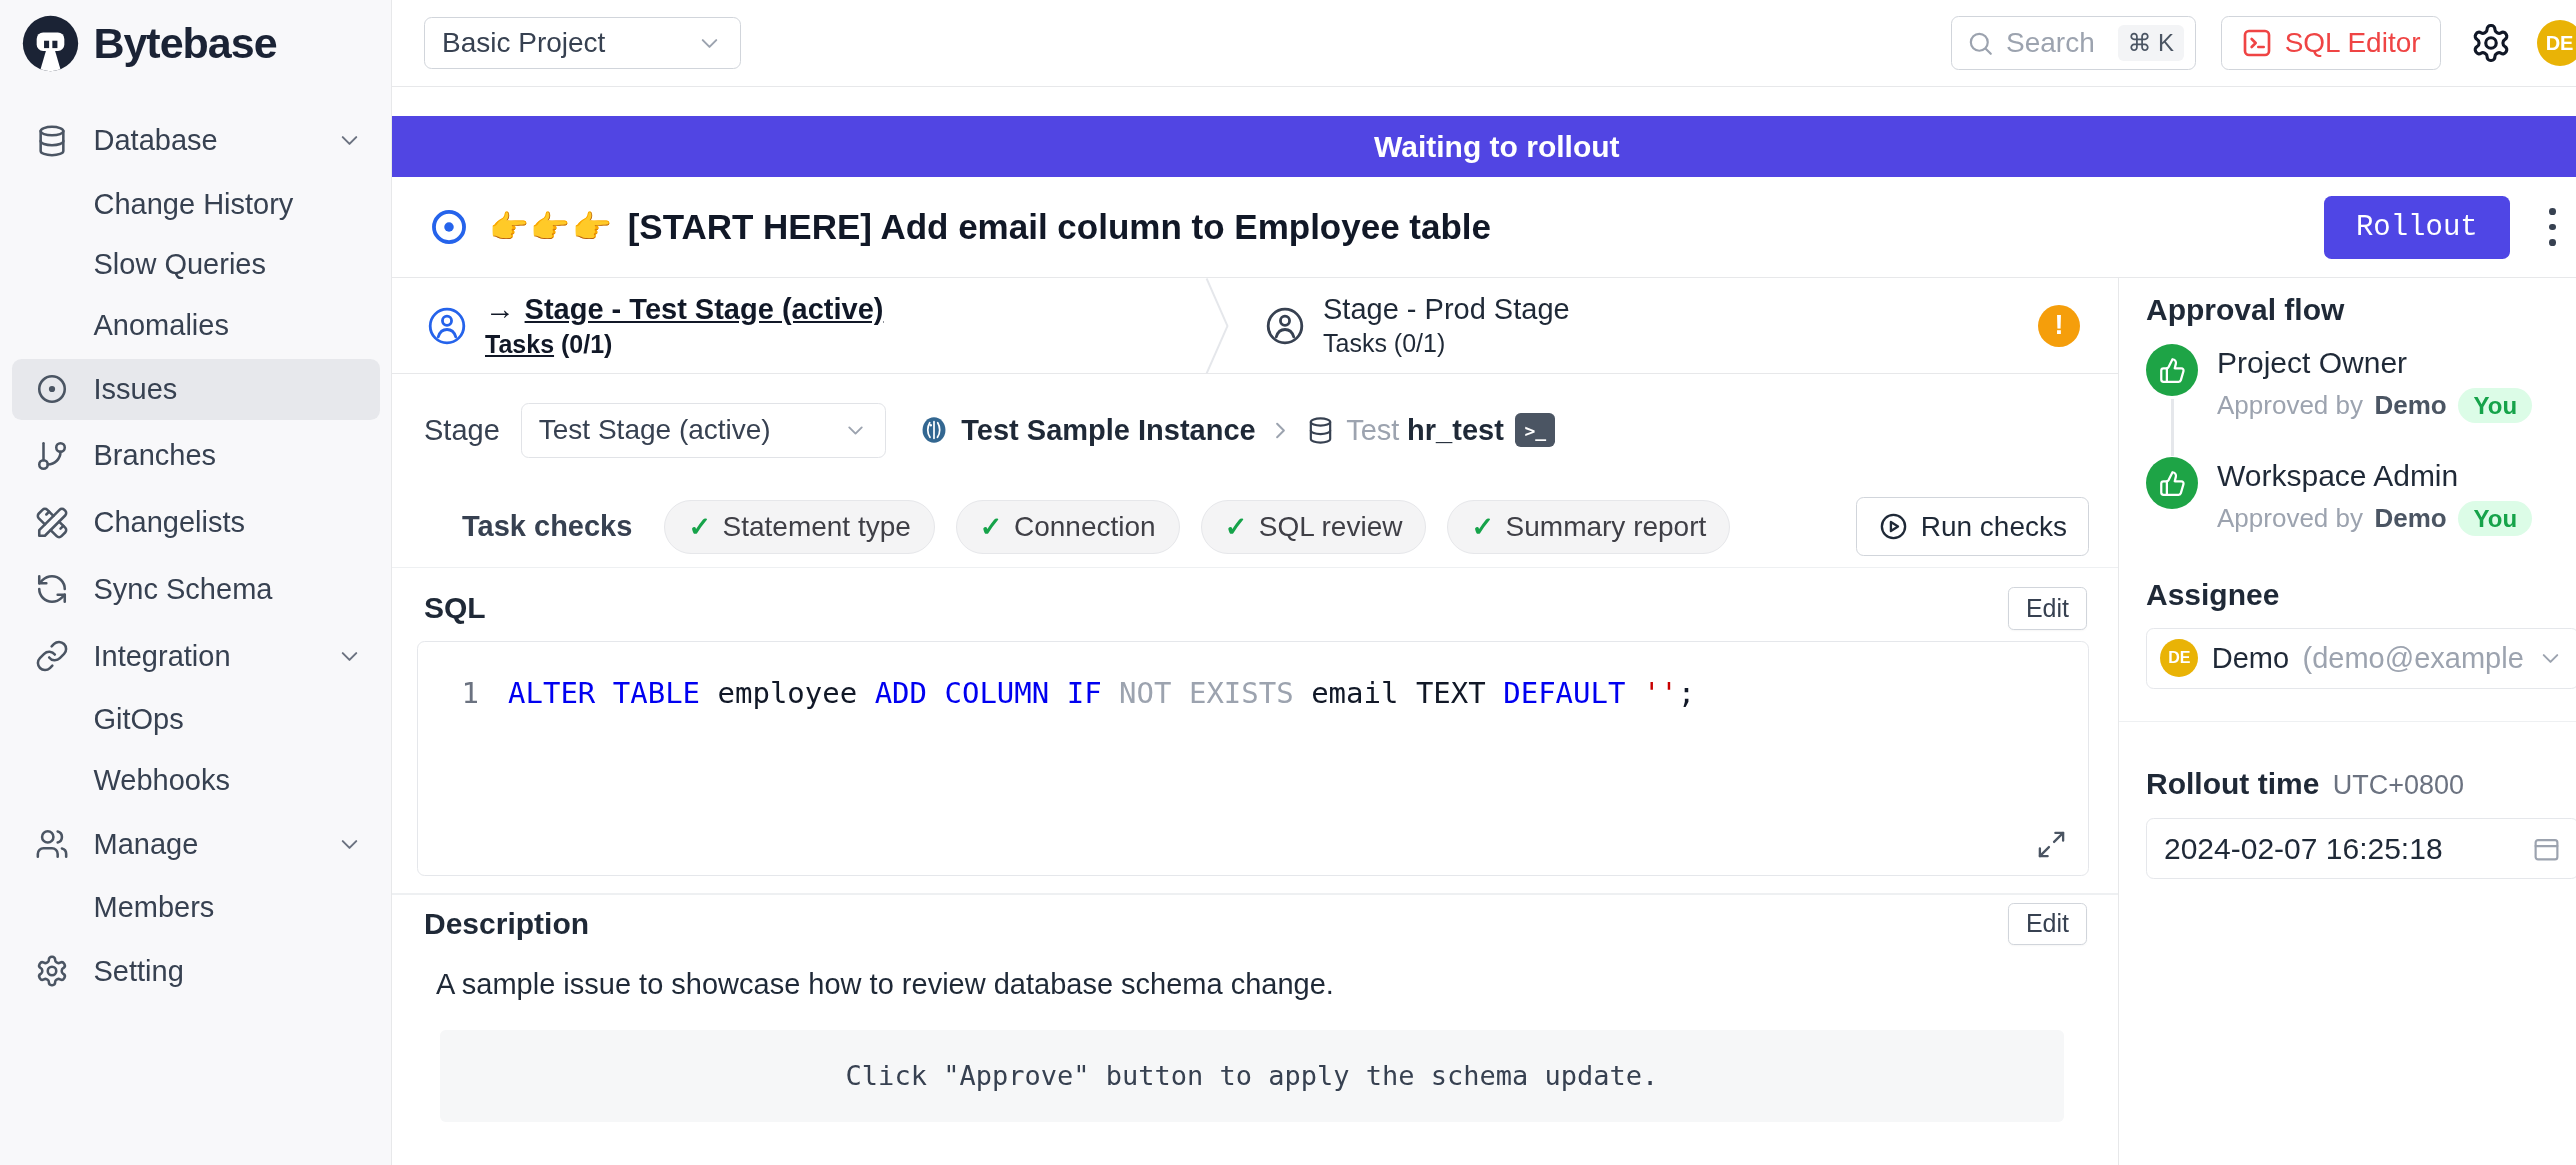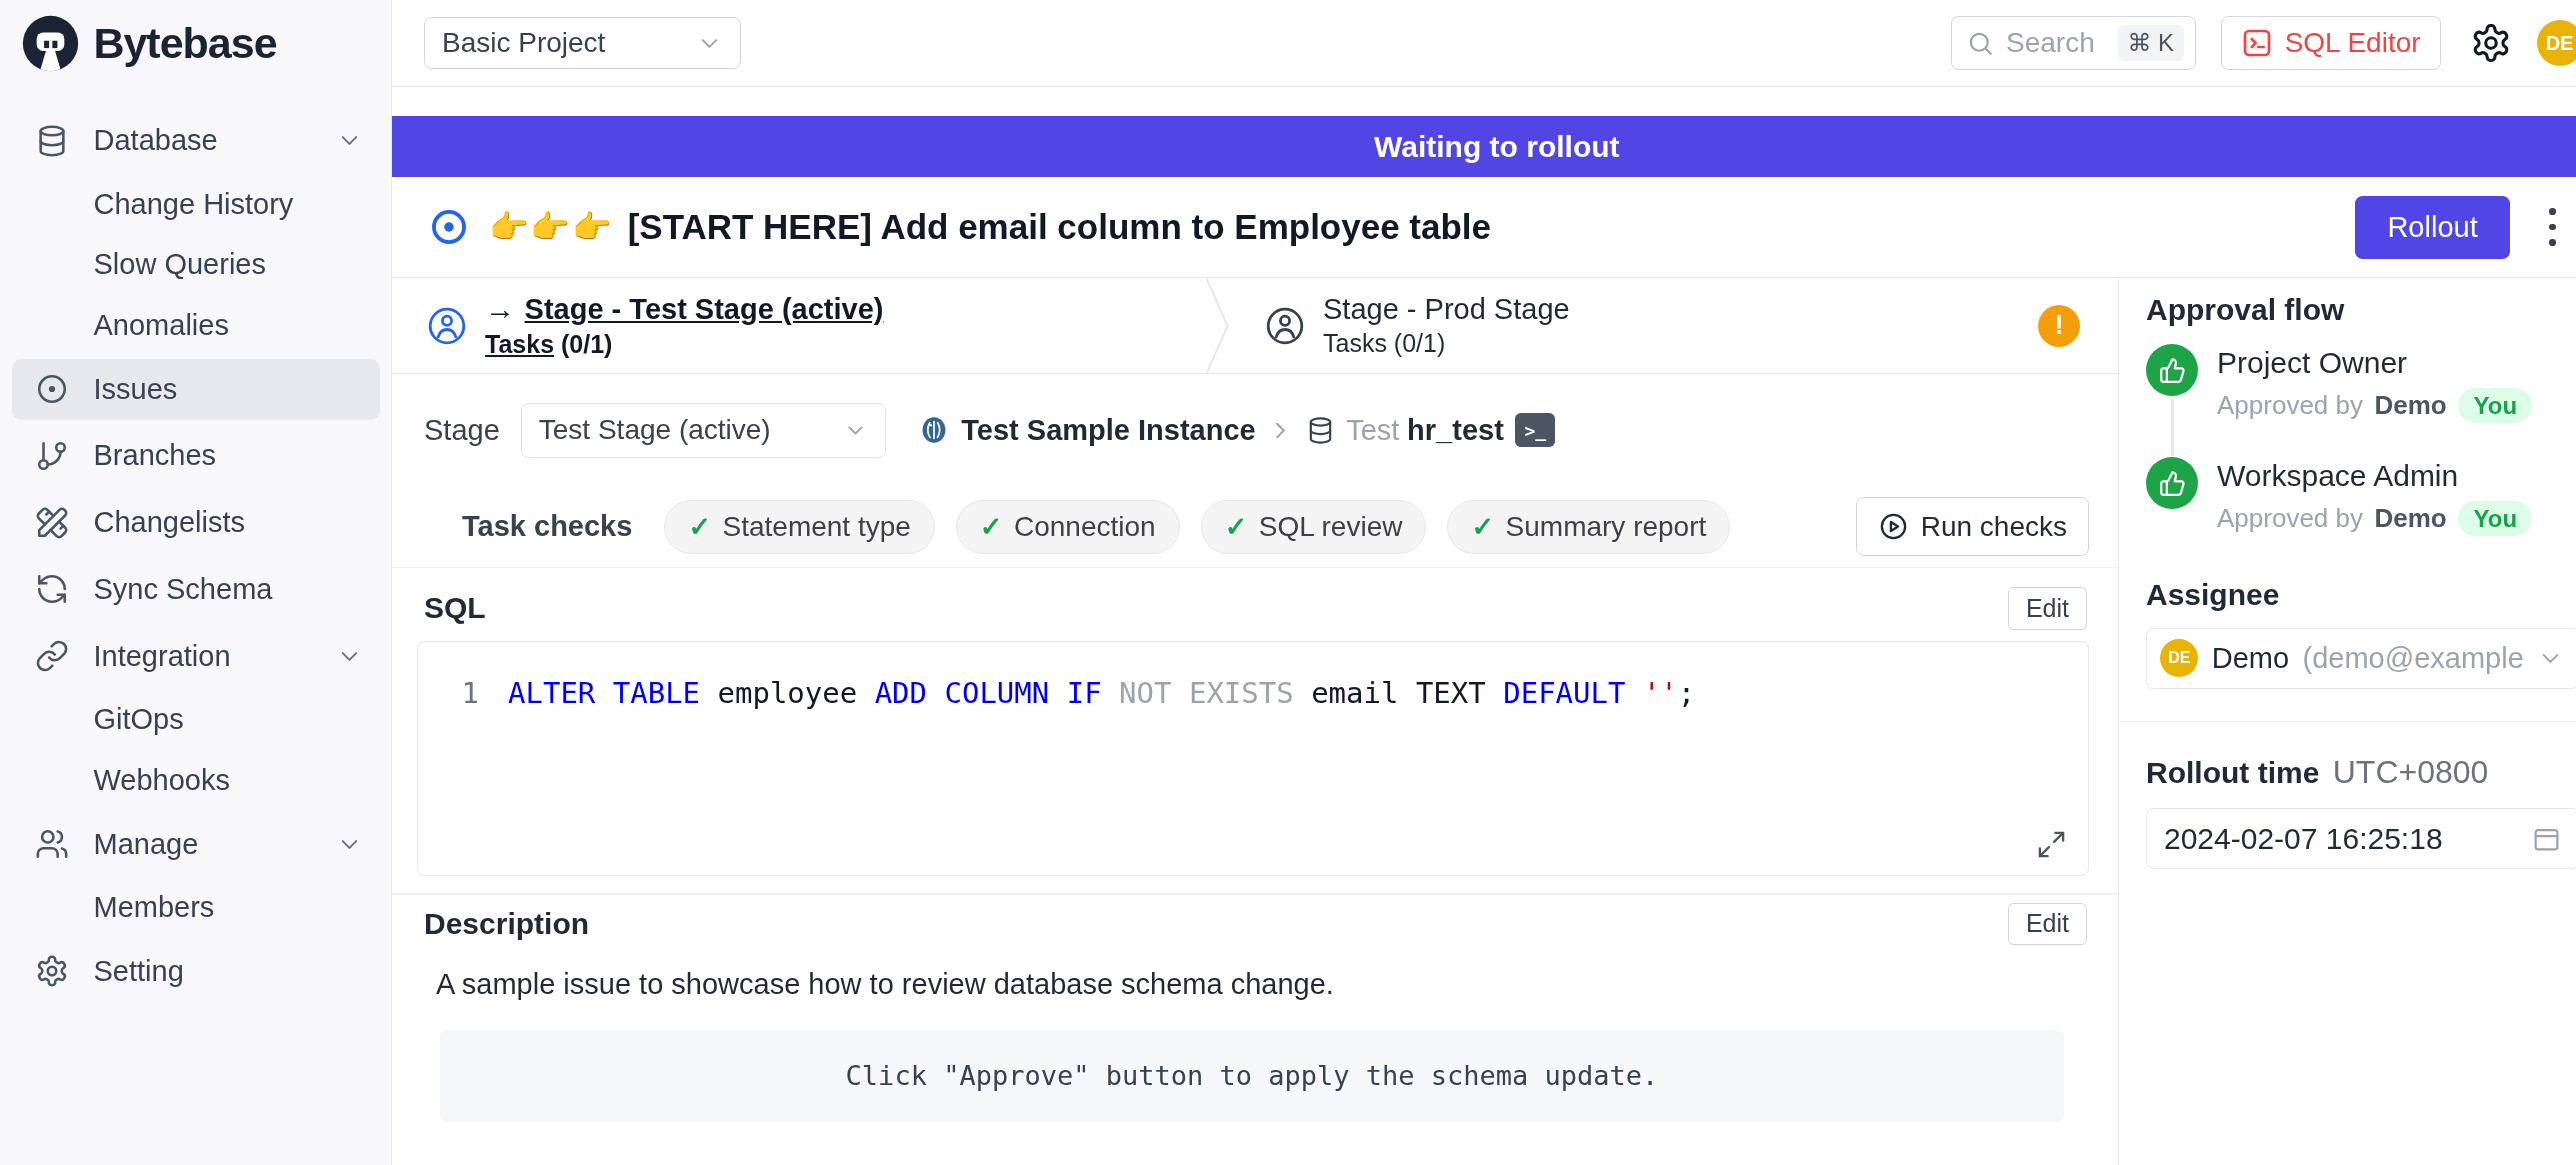--- a/index.html
+++ b/index.html
@@ -37,21 +37,21 @@
   .sqled-btn .lbl { font-size:28px; font-weight:500; }
   .gear-btn { margin-left:29px; color:#111827; display:flex; cursor:pointer; }
   .avatar { width:46px; height:46px; border-radius:50%; background:#e9b306; color:#fff; font-size:20px; font-weight:700; display:flex; align-items:center; justify-content:center; margin-left:25px; }
 
   .banner { height:61px; margin-top:29px; background:#5145e3; color:#fff; display:flex; align-items:center; justify-content:center; font-size:30px; font-weight:600; }
 
   .title-row { height:101px; display:flex; align-items:center; padding:0 38px 0 38px; border-bottom:1.9px solid #e7e8ea; }
   .issue-status { color:#2563eb; display:flex; margin-right:21px; }
   .title-emoji { font-size:32px; margin-right:13.4px; letter-spacing:1.9px; }
   .issue-title { font-size:35px; font-weight:700; color:#111827; }
-  .rollout-btn { margin-left:auto; background:#4f46e5; color:#fff; border:none; border-radius:7.6px; height:63px; padding:0 32px; font-size:29px; font-weight:500; font-family:Liberation Sans, sans-serif; cursor:pointer; }
+  .rollout-btn { margin-left:auto; background:#4f46e5; color:#fff; border:none; border-radius:7.6px; height:63px; padding:0 32px; font-size:29px; font-weight:500; font-family:Liberation Mono, monospace; cursor:pointer; }
   .kebab { margin-left:32px; display:flex; flex-direction:column; gap:8.6px; padding:7.6px; cursor:pointer; }
   .kebab i { width:6.7px; height:6.7px; border-radius:50%; background:#374151; }
 
   .content-row { flex:1; display:flex; min-height:0; }
   .issue-main { width:1726px; min-width:1726px; display:flex; flex-direction:column; }
 
   
   .stages-row { height:96px; border-bottom:1.9px solid #e7e8ea; display:flex; align-items:stretch; }
   .stage-card { display:flex; align-items:center; gap:17px; cursor:pointer; }
   .stage-card.first { width:807px; padding-left:34px; }
@@ -122,21 +122,21 @@
   .appr-prefix { font-size:26px; color:#9ca3af; }
   .appr-name { font-size:26px; color:#4b5563; font-weight:700; }
   .you-badge { background:#dcfce7; color:#16a34a; font-size:24px; font-weight:600; border-radius:955px; padding:3.8px 15.3px; }
   .assignee-head { margin-top:25px; }
   .assignee-box { margin-top:15.3px; height:61px; border:1.9px solid #e5e7eb; border-radius:7.6px; display:flex; align-items:center; gap:13.4px; padding:0 13.4px; cursor:pointer; }
   .assignee-box .avatar-sm { width:38px; height:38px; min-width:38px; border-radius:50%; background:#e9b306; color:#fff; font-size:16px; font-weight:700; display:flex; align-items:center; justify-content:center; }
   .assignee-box .nm { font-size:29px; color:#1f2937; font-weight:500; white-space:nowrap; }
   .assignee-box .em { font-size:29px; color:#9ca3af; white-space:nowrap; overflow:hidden; flex:1; }
   .rp-div { height:1.9px; background:#eef0f2; margin:32px -23px 0 -27px; }
   .rtime-head { margin-top:32px; display:flex; align-items:baseline; gap:13.4px; }
-  .rtime-tz { font-size:32px; color:#6b7280; }
+  .rtime-tz { font-size:27px; color:#6b7280;margin-top:16px; }
   .rtime-input { margin-top:17px; height:61px; border:1.9px solid #e5e7eb; border-radius:7.6px; display:flex; align-items:center; padding:0 17px; cursor:text; }
   .rtime-input .val { font-size:30px; color:#1f2937; }
   .rtime-input .cal { margin-left:auto; color:#9ca3af; display:flex; cursor:pointer; }
 </style>
 </head>
 <body>
 
 <aside class="sidebar">
   <div class="logo-row">
     <span class="logo-mark">

